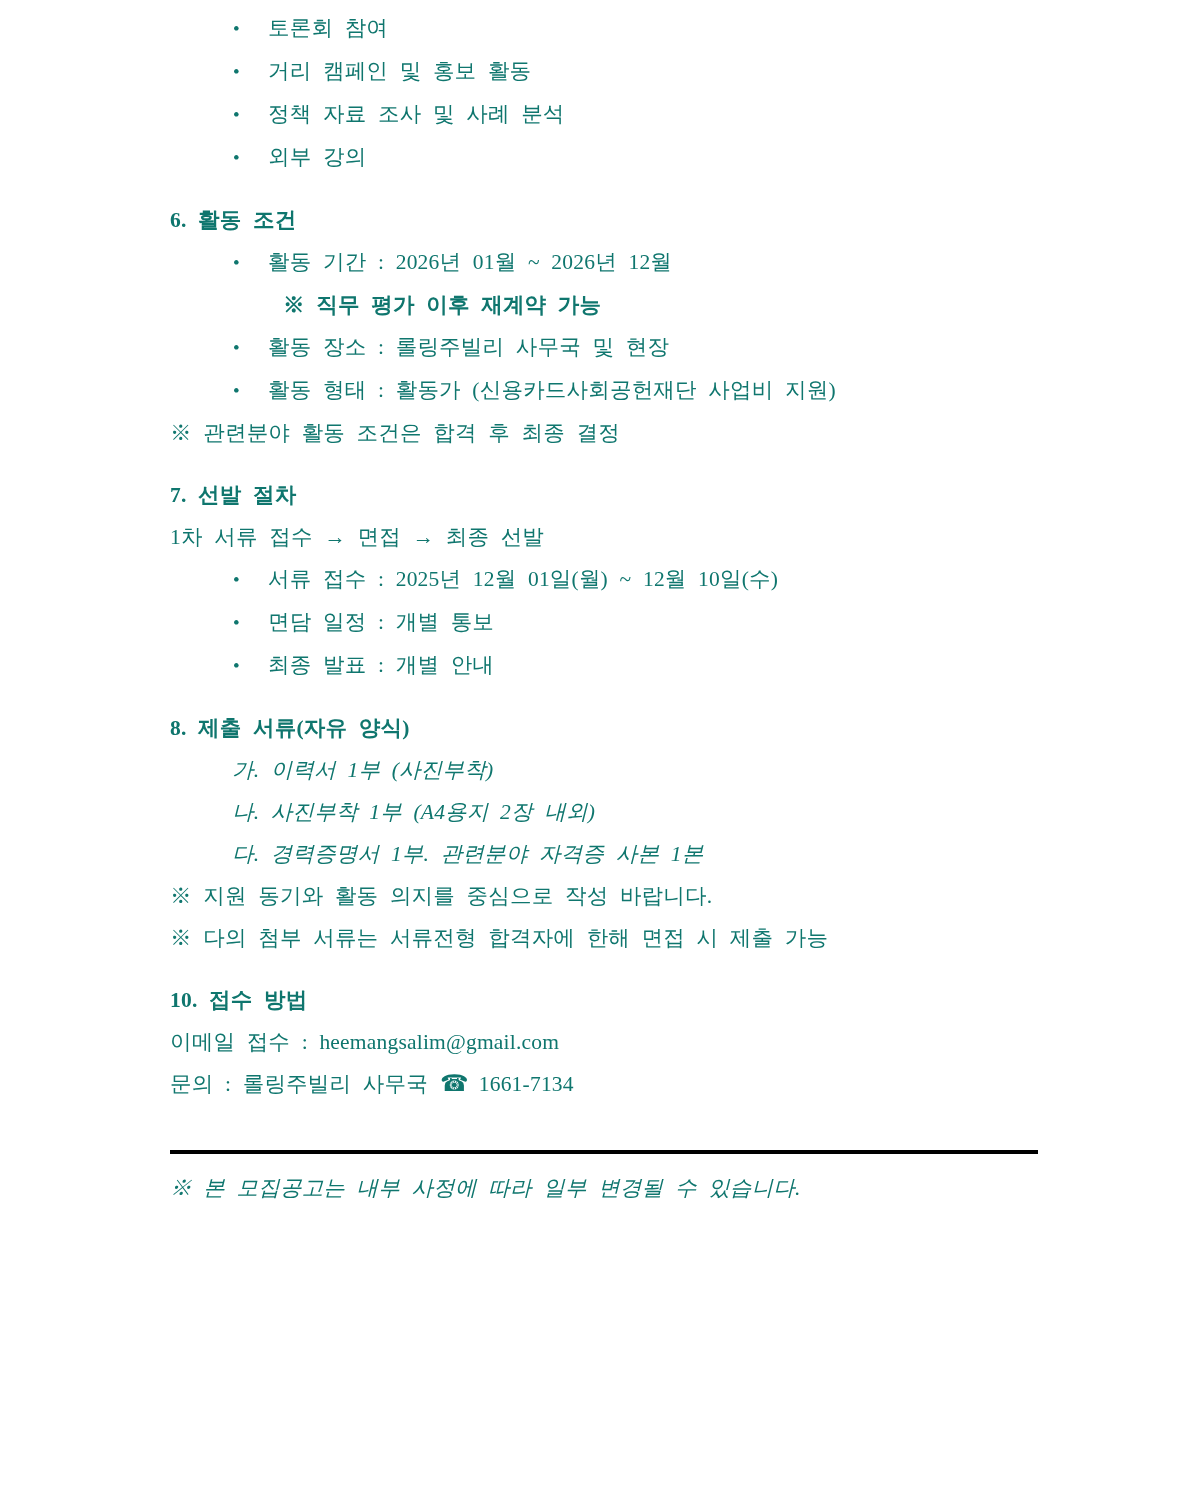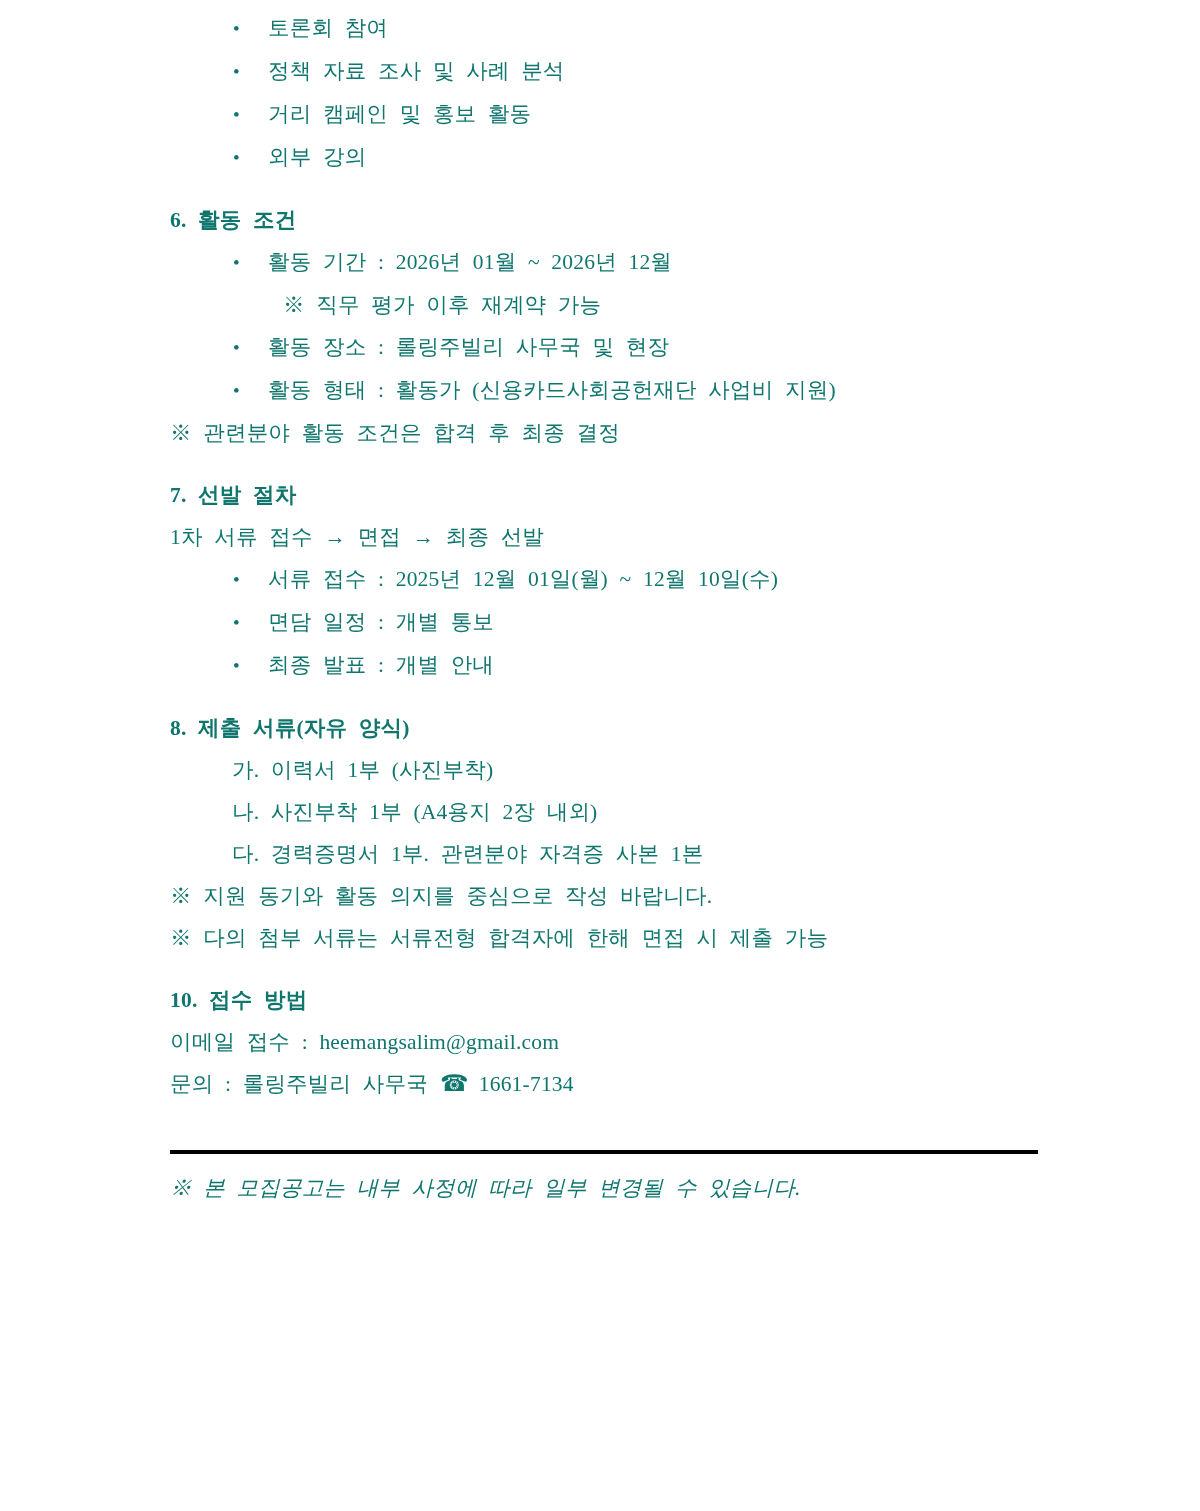--- a/index.html
+++ b/index.html
@@ -25,46 +25,46 @@
   .heading{font-weight:bold;padding-left:170px;}
   .plain{padding-left:170px;}
   .note{padding-left:170px;}
   .bullet{padding-left:233px;}
   .dot{
     display:inline-block;
     width:35px;
     font-size:19px;
     vertical-align:baseline;
   }
-  .subnote{padding-left:283px;}
-  .lettered{padding-left:232px;}
+  .subnote{padding-left:283px;font-weight:bold;}
+  .lettered{padding-left:232px;font-style:italic;}
   .section{margin-top:20px;}
   .rule{
     margin:45px 0 0 170px;
     width:868px;
     height:0;
     border-top:4px solid #000000;
   }
   .footer-note{margin-top:13px;font-style:italic;}
   .phone-icon{margin:0 10px 0 12px;font-size:23px;}
 </style>
 </head>
 <body>
 
 <div class="page">
 
   <div class="block">
     <div class="row bullet">
       <span class="dot">•</span><span>토론회 참여</span>
     </div>
     <div class="row bullet">
-      <span class="dot">•</span><span>정책 자료 조사 및 사례 분석</span>
+      <span class="dot">•</span><span>거리 캠페인 및 홍보 활동</span>
     </div>
     <div class="row bullet">
-      <span class="dot">•</span><span>거리 캠페인 및 홍보 활동</span>
+      <span class="dot">•</span><span>정책 자료 조사 및 사례 분석</span>
     </div>
     <div class="row bullet">
       <span class="dot">•</span><span>외부 강의</span>
     </div>
   </div>
 
   <div class="section">
     <div class="row heading">6. 활동 조건</div>
     <div class="row bullet">
       <span class="dot">•</span><span>활동 기간 : 2026년 01월 ~ 2026년 12월</span>

